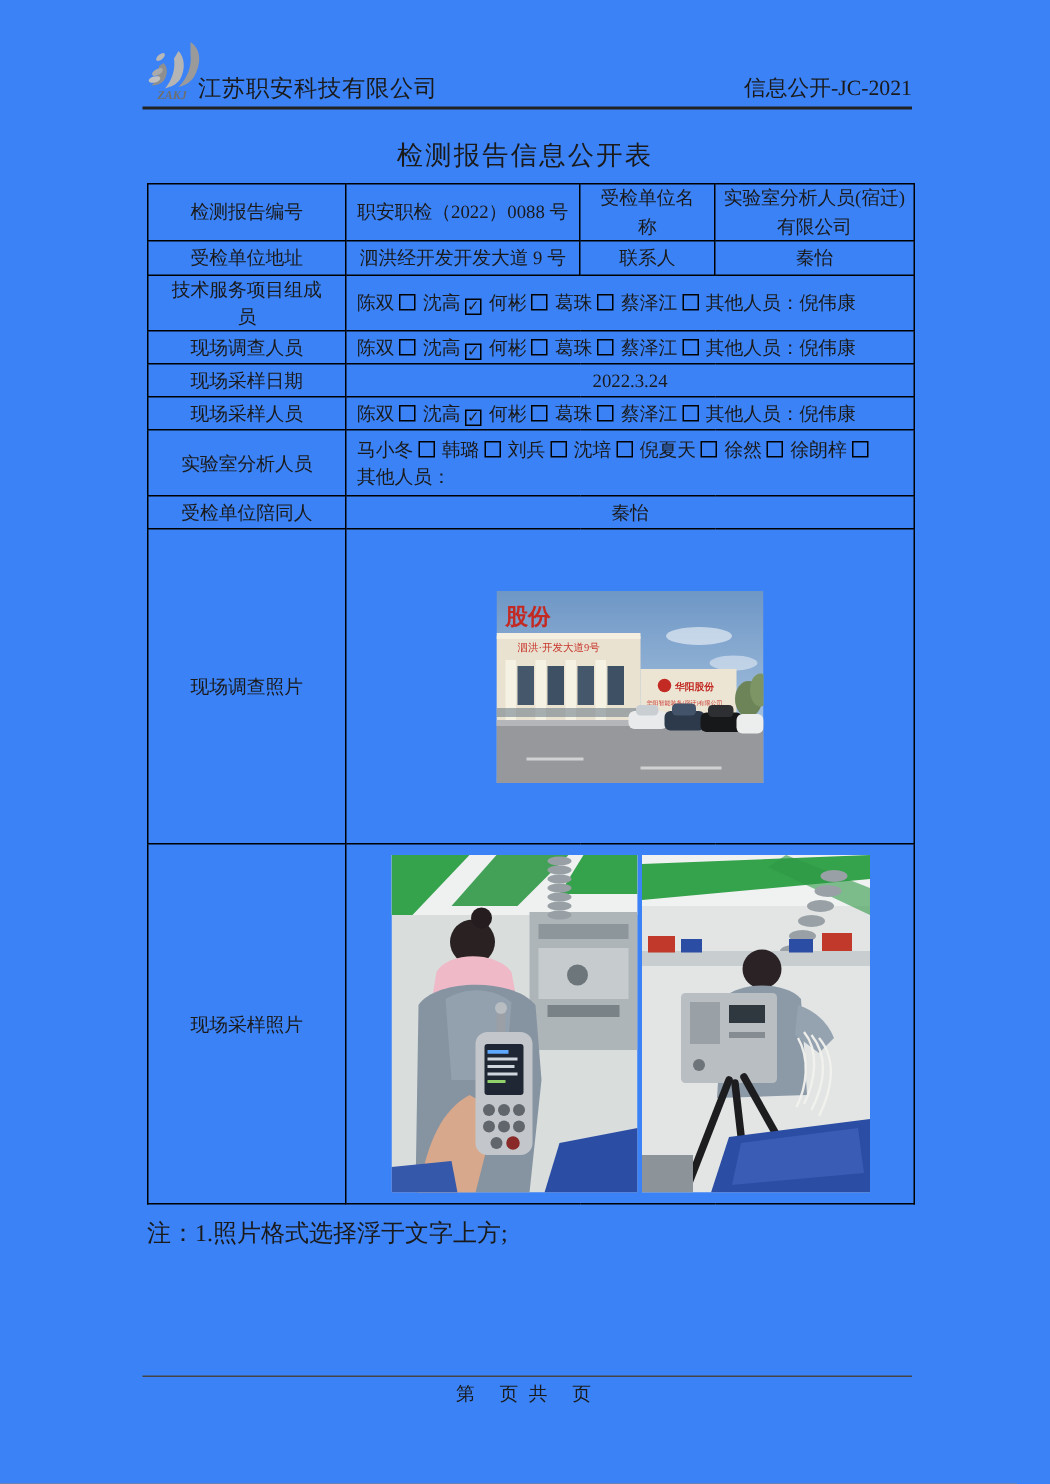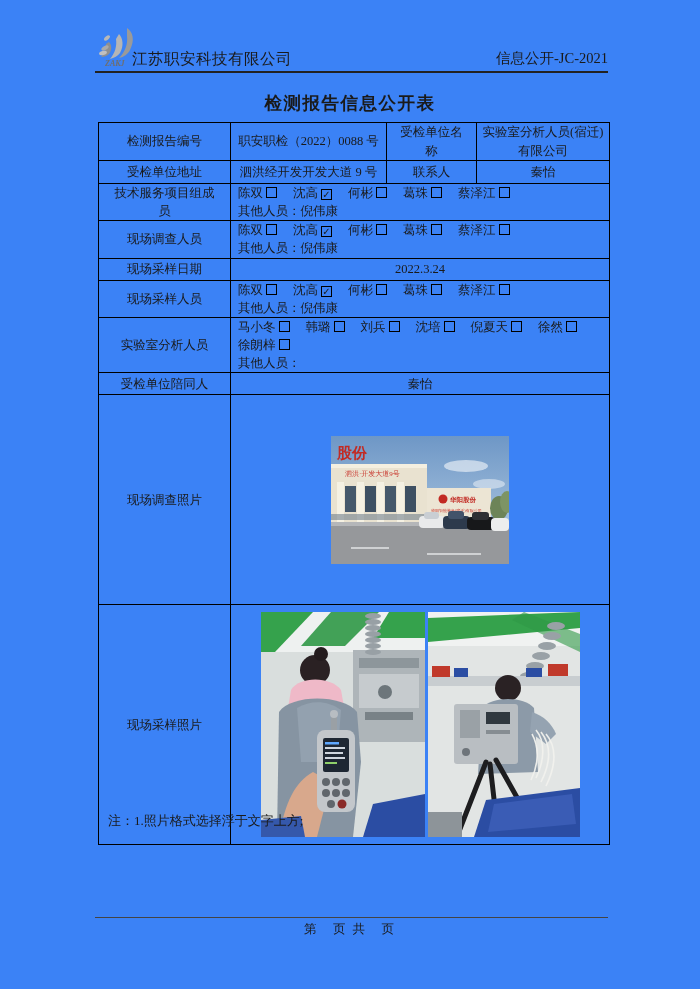--- a/index.html
+++ b/index.html
@@ -10,38 +10,38 @@
     font-family:"Liberation Serif","DejaVu Serif",serif;
     color:#1a1a1a;
   }
   
   .logo { position:absolute; left:97px; top:24px; width:54px; height:44px; }
   .company-name { position:absolute; left:132px; top:49px; font-size:15.5px; letter-spacing:0.5px; }
   .doc-code { position:absolute; right:92px; top:49px; font-size:14.5px; }
   .header-rule { position:absolute; left:95px; top:71px; width:513px; border-top:2px solid #222; }
   
   .doc-title { position:absolute; left:0; top:91px; width:100%; text-align:center;
-    font-size:17.5px; font-weight:bold; letter-spacing:1.5px; }
+    font-size:17.5px; font-weight:normal; letter-spacing:1.5px; }
   
   .table-wrap { position:absolute; left:98px; top:122px; }
   table { border-collapse:collapse; table-layout:fixed; width:511px; }
   td { border:1px solid #000; font-size:12.5px; padding:0 3px;
        text-align:center; vertical-align:middle; line-height:1.45; }
   td.lbl { padding:0 12px; }
   td.left { text-align:left; padding-left:7px; }
-  .cb-item { white-space:nowrap; margin-right:16px; }
+  .cb-item { white-space:nowrap; margin-right:5px; }
   .cbox { display:inline-block; width:11px; height:11px; border:1px solid #000;
           margin-left:3px; vertical-align:-1px; font-size:10px; line-height:10px;
           text-align:center; font-family:"DejaVu Sans",sans-serif; }
   .cb-others { white-space:nowrap; }
   .photo-cell { vertical-align:middle; }
   .photo-box { display:flex; justify-content:center; align-items:center; gap:3px; }
   svg { display:block; }
   
-  .note { position:absolute; left:108px; top:812px; font-size:13px; }
+  .note { position:absolute; left:98px; top:812px; font-size:16px; }
   .footer-rule { position:absolute; left:95px; top:917px; width:513px; border-top:1.5px solid #444; }
   .footer-text { position:absolute; left:0; top:921px; width:100%; text-align:center;
     font-size:12.5px; letter-spacing:2px; }
 </style>
 </head>
 <body>
 
 <div class="page">
 
   <div class="header">

